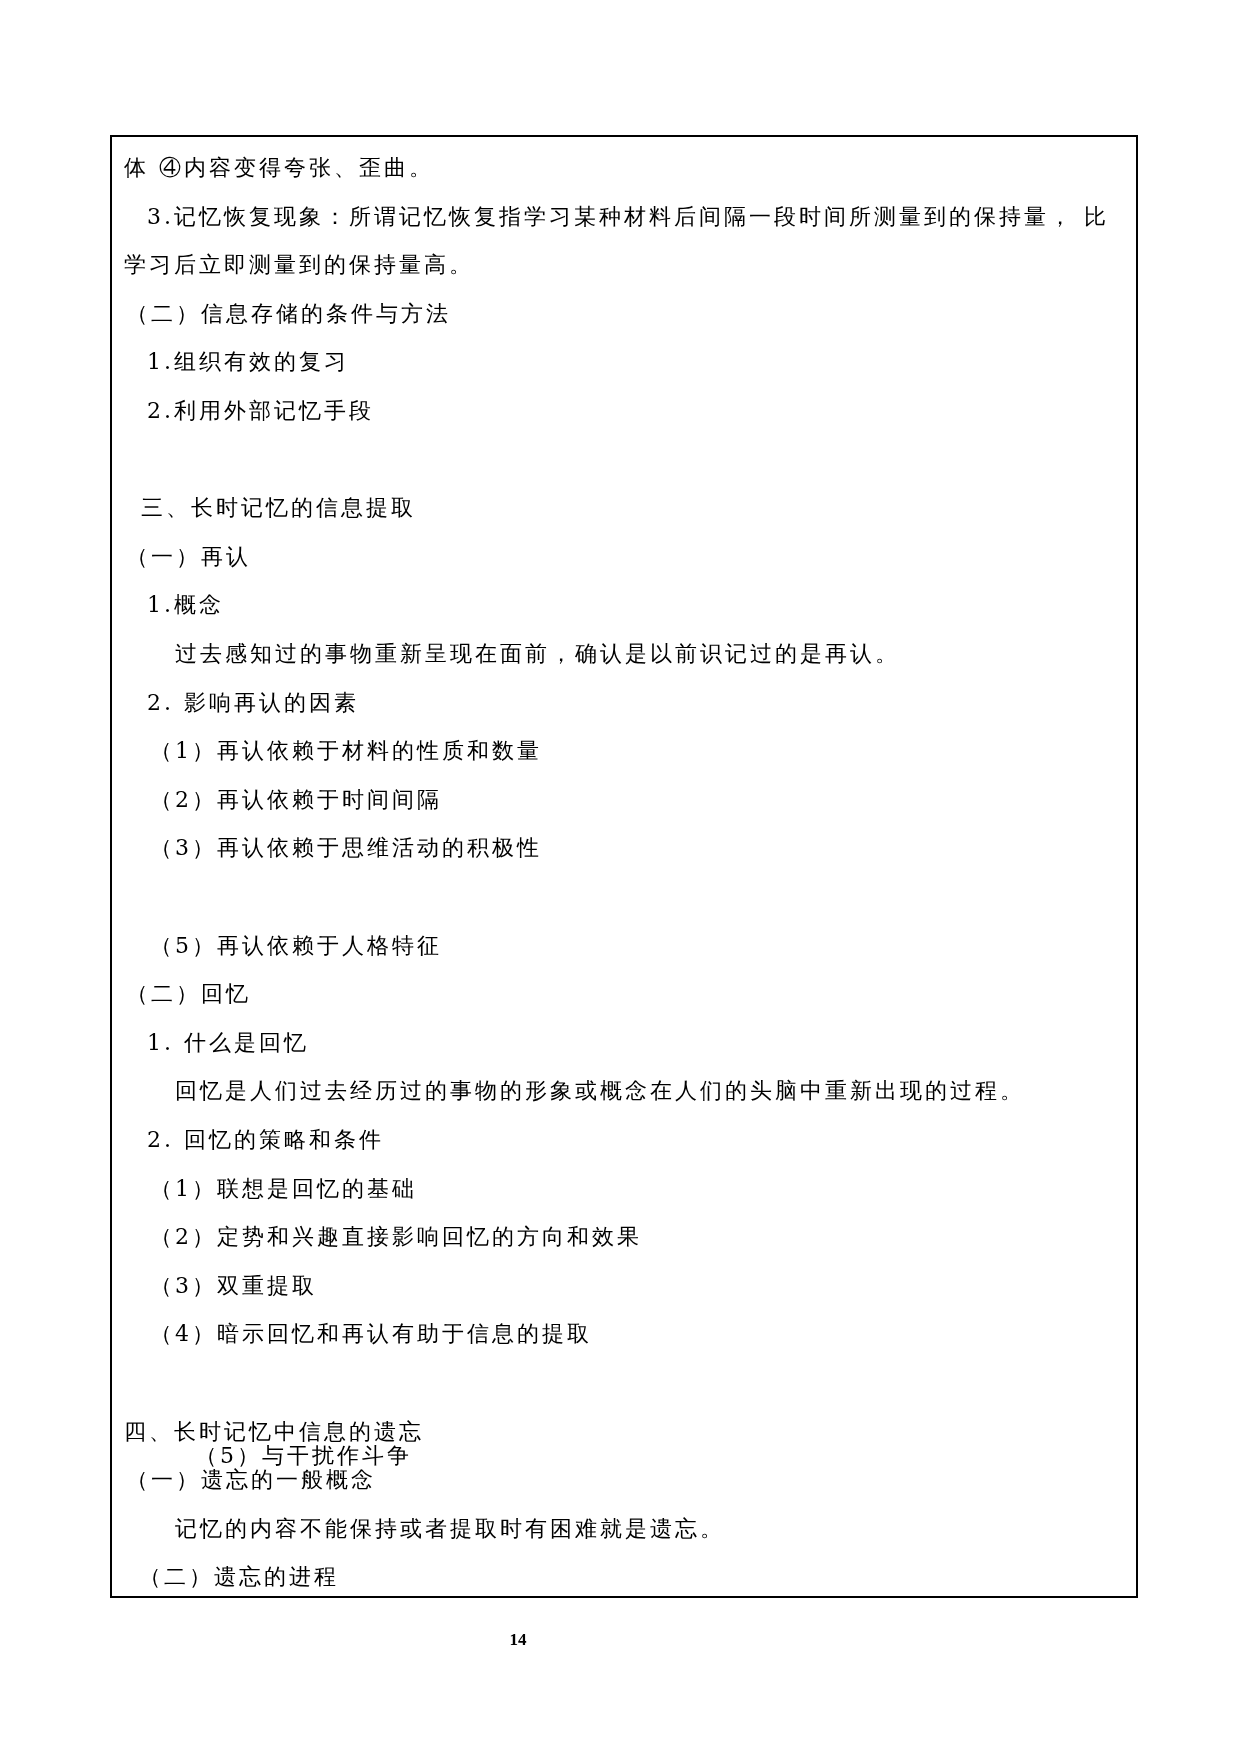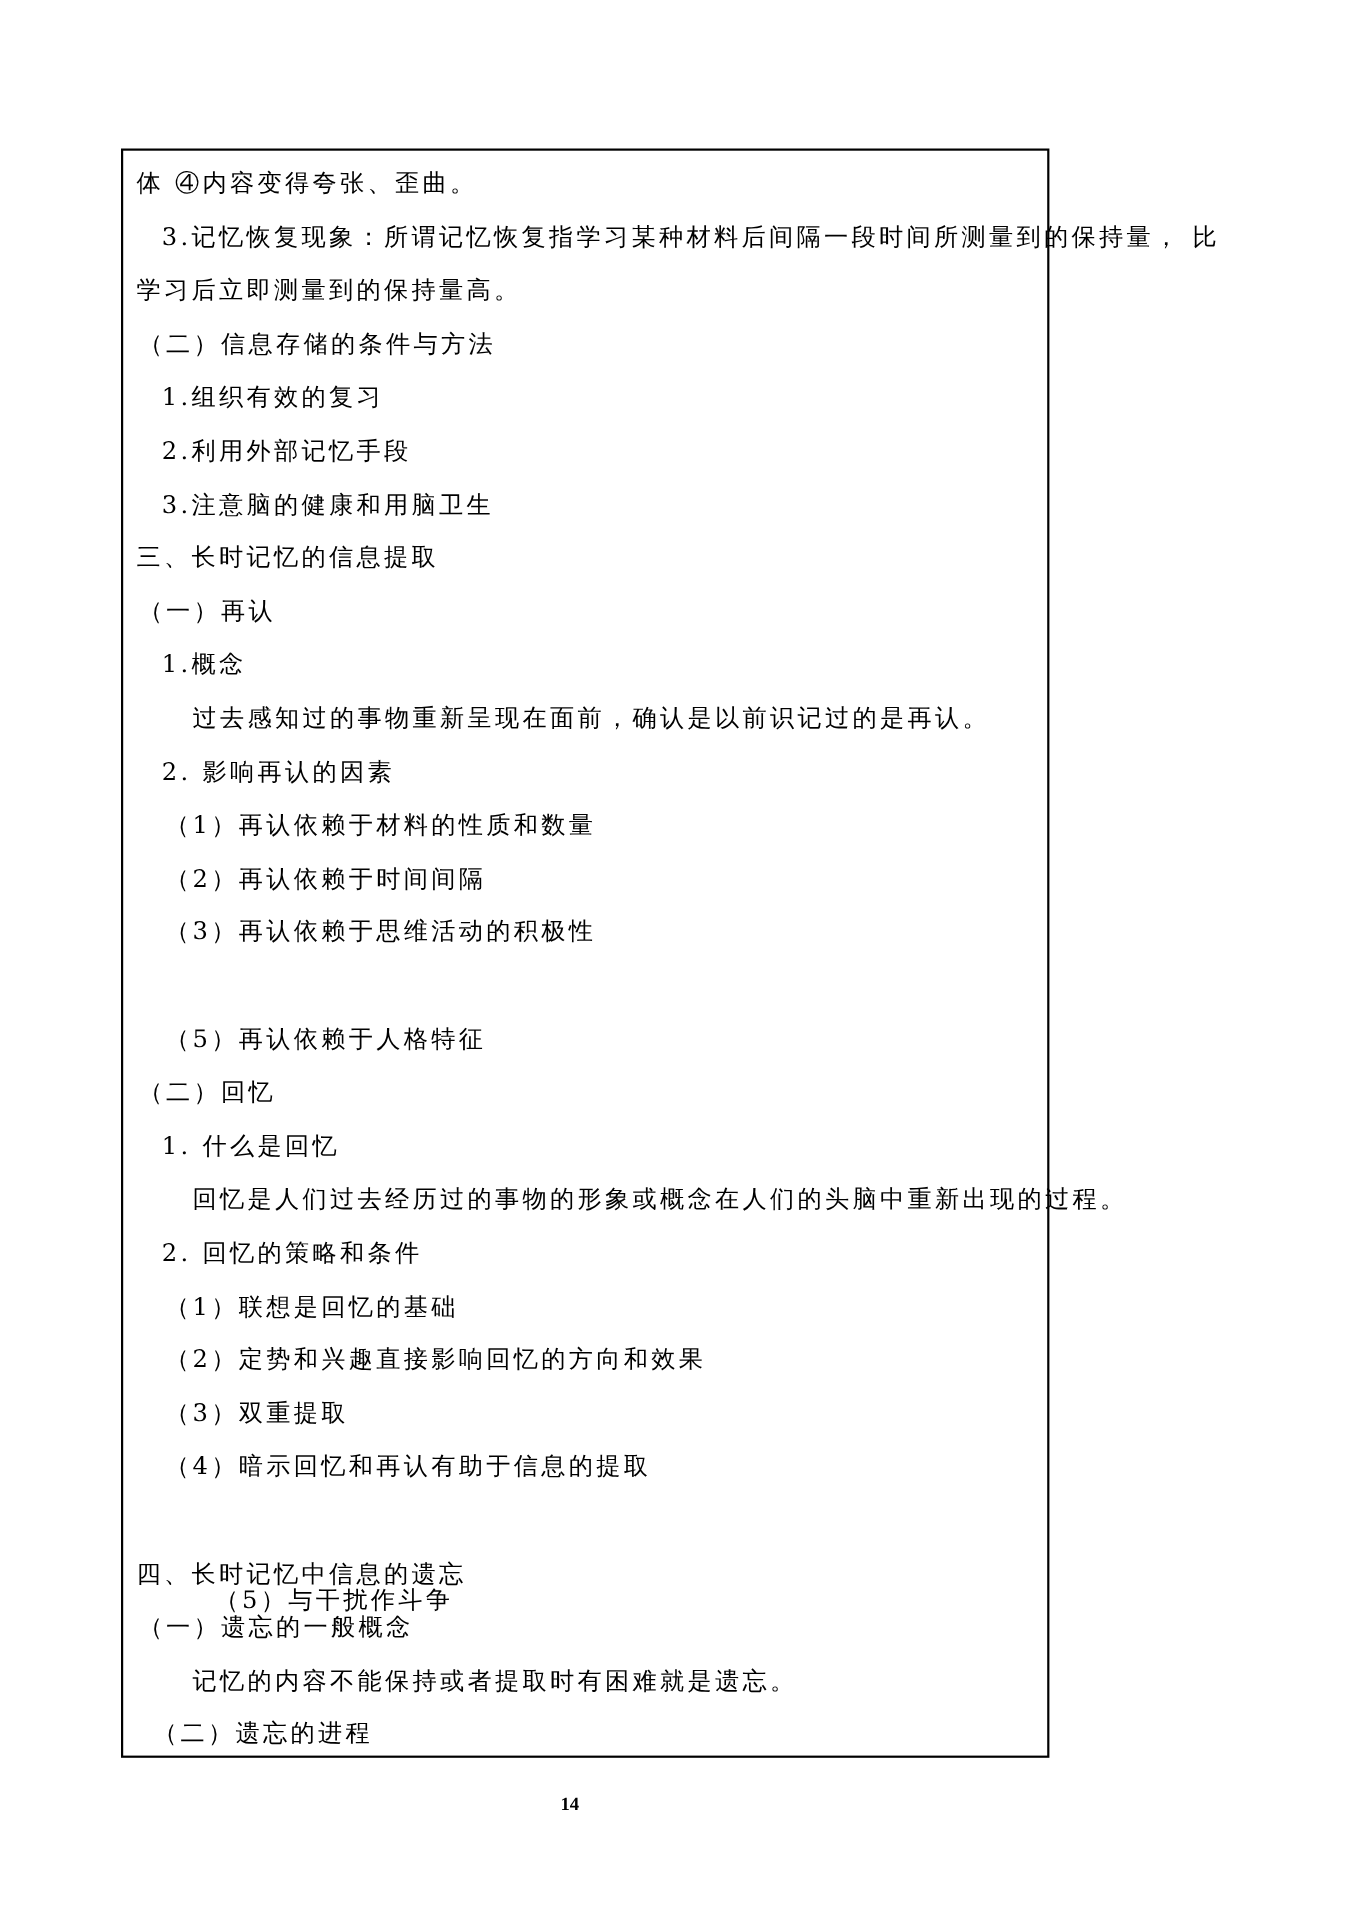--- a/index.html
+++ b/index.html
@@ -12,21 +12,21 @@
       height: 1754px;
       position: relative;
       overflow: hidden;
       font-family: "DejaVu Serif", "Liberation Serif", serif;
       color: #000000;
     }
     .content-box {
       position: absolute;
       left: 110px;
       top: 135px;
-      width: 844px;
+      width: 1028px;
       height: 1463px;
       border: 2px solid #000000;
       box-sizing: border-box;
     }
     .line {
       position: absolute;
       left: 0;
       white-space: nowrap;
       font-size: 22px;
       line-height: 30px;
@@ -52,22 +52,21 @@
 </head>
 <body>
 
 <div class="content-box" id="content-box">
     <div class="line ind-0" style="top: 16px;">体 ④内容变得夸张、歪曲。</div>
     <div class="line ind-1" style="top: 64.6px;">3.记忆恢复现象：所谓记忆恢复指学习某种材料后间隔一段时间所测量到的保持量， 比</div>
     <div class="line ind-0" style="top: 113.2px;">学习后立即测量到的保持量高。</div>
     <div class="line ind-sec" style="top: 161.8px;">（二）信息存储的条件与方法</div>
     <div class="line ind-1" style="top: 210.4px;">1.组织有效的复习</div>
     <div class="line ind-1" style="top: 259px;">2.利用外部记忆手段</div>
-    <div class="line ind-1" style="top: 307.6px;">3.注意脑的健康和用脑卫生</div>
-    <div class="line ind-0" style="top: 356.2px;">三、长时记忆的信息提取</div>
+    <div class="line ind-0" style="top: 356.2px; margin-left: 17px;">三、长时记忆的信息提取</div>
     <div class="line ind-sec" style="top: 404.8px;">（一）再认</div>
     <div class="line ind-1" style="top: 453.4px;">1.概念</div>
     <div class="line ind-para" style="top: 502px;">过去感知过的事物重新呈现在面前，确认是以前识记过的是再认。</div>
     <div class="line ind-1" style="top: 550.6px;">2. 影响再认的因素</div>
     <div class="line ind-2" style="top: 599.2px;">（1）再认依赖于材料的性质和数量</div>
     <div class="line ind-2" style="top: 647.8px;">（2）再认依赖于时间间隔</div>
     <div class="line ind-2" style="top: 696.4px;">（3）再认依赖于思维活动的积极性</div>
     <div class="line ind-2" style="top: 793.6px;">（5）再认依赖于人格特征</div>
     <div class="line ind-sec" style="top: 842.2px;">（二）回忆</div>
     <div class="line ind-1" style="top: 890.8px;">1. 什么是回忆</div>

